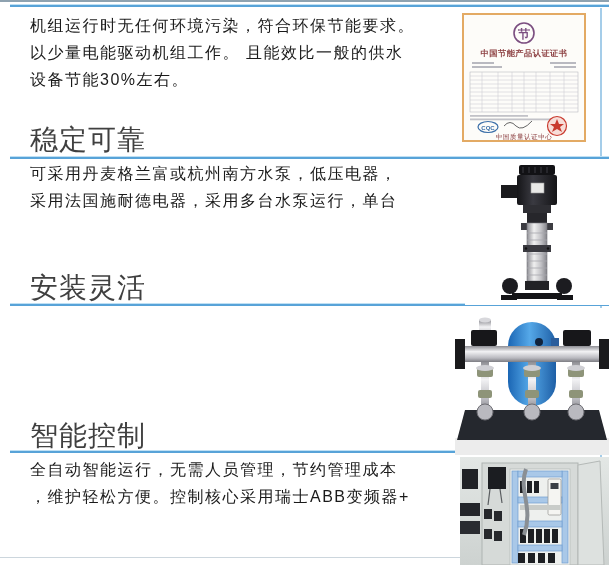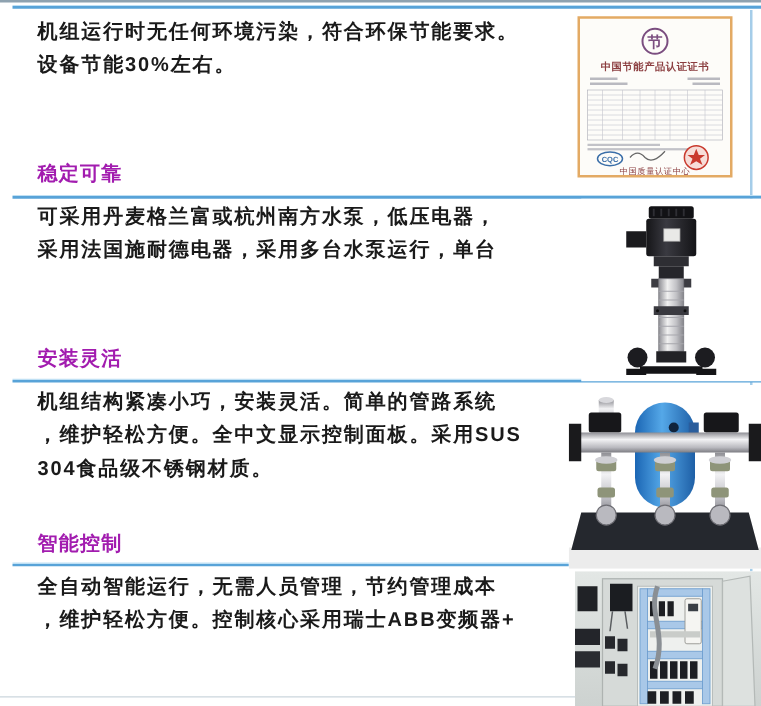--- a/index.html
+++ b/index.html
@@ -10,58 +10,54 @@
   
   .top-remnant{position:absolute;left:0;top:0;width:609px;height:2px;background:#8ea2b0;}
   .rule{position:absolute;left:10px;width:599px;height:3px;
         background:linear-gradient(#bfe0f4 0 1px,#58a3d8 1px 100%);}
   .rule.top{top:4px;}
   .right-border{position:absolute;left:600px;top:8px;width:2px;height:550px;background:#a5cde9;}
   .bottom-border{position:absolute;left:0;top:557px;width:609px;height:1px;background:#ccd6dd;}
 
   
   .para{position:absolute;left:30px;width:425px;font-size:16px;line-height:27px;
-        letter-spacing:1.5px;font-weight:700;}
+        letter-spacing:1.5px;font-weight:400;}
   .para .line{white-space:nowrap;}
-  .h-blue{position:absolute;left:30px;font-size:16px;line-height:22px;font-weight:bold;
-          color:#a21caf;letter-spacing:1px;white-space:nowrap;}
+  .h-blue{position:absolute;left:30px;font-size:28px;line-height:22px;font-weight:normal;
+          color:#404040;letter-spacing:1px;white-space:nowrap;}
 
   
   .photo{position:absolute;background:#ffffff;}
   svg{display:block;}
 </style>
 </head>
 <body>
 
 <div class="page">
 
   <div class="top-remnant"></div>
   <div class="rule top"></div>
   <div class="right-border"></div>
   <div class="bottom-border"></div>
 
   <div class="para" style="top:12px;">
     <div class="line">机组运行时无任何环境污染，符合环保节能要求。</div>
+    <div class="line">以少量电能驱动机组工作。 且能效比一般的供水</div>
     <div class="line">设备节能30%左右。</div>
   </div>
 
   <div class="h-blue" style="top:129px;">稳定可靠</div>
   <div class="rule" style="top:156px;"></div>
   <div class="para" style="top:160px;">
     <div class="line">可采用丹麦格兰富或杭州南方水泵，低压电器，</div>
     <div class="line">采用法国施耐德电器，采用多台水泵运行，单台</div>
   </div>
 
   <div class="h-blue" style="top:277px;">安装灵活</div>
   <div class="rule" style="top:303px;"></div>
-  <div class="para" style="top:308px;">
-    <div class="line">机组结构紧凑小巧，安装灵活。简单的管路系统</div>
-    <div class="line">，维护轻松方便。全中文显示控制面板。采用SUS</div>
-    <div class="line">304食品级不锈钢材质。</div>
-  </div>
 
   <div class="h-blue" style="top:425px;">智能控制</div>
   <div class="rule" style="top:450px;"></div>
   <div class="para" style="top:456px;">
     <div class="line">全自动智能运行，无需人员管理，节约管理成本</div>
     <div class="line">，维护轻松方便。控制核心采用瑞士ABB变频器+</div>
   </div>
 
   <div class="photo" style="left:458px;top:12px;width:132px;height:132px;">
     <svg width="132" height="132" viewBox="0 0 132 132">

